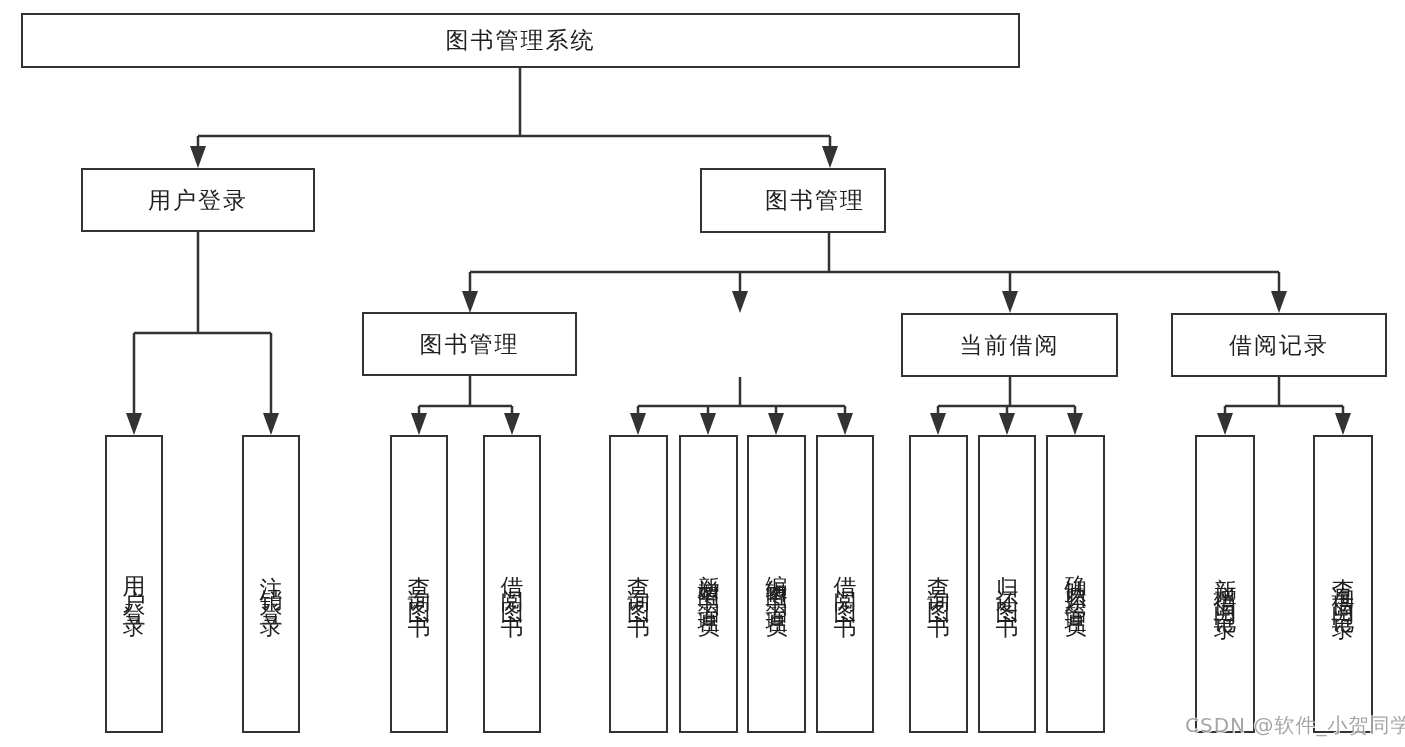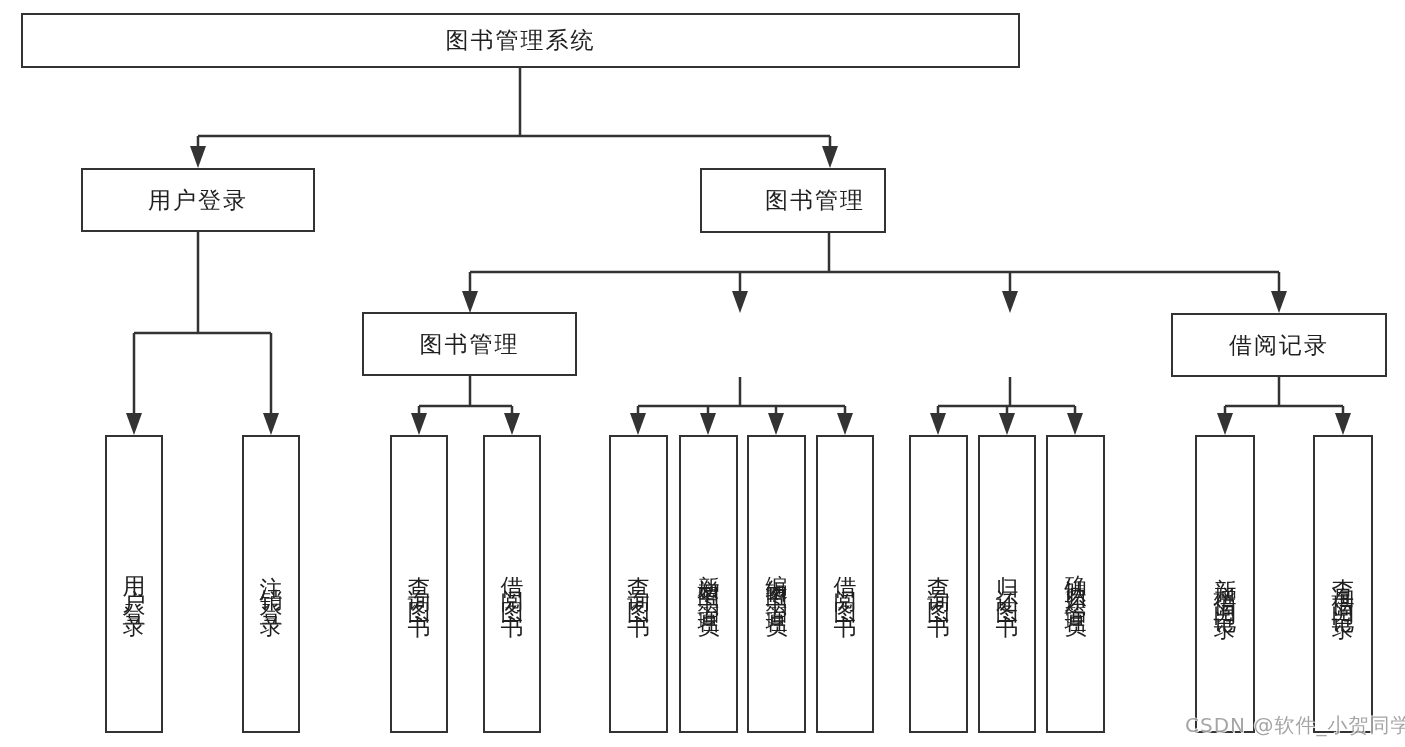--- a/index.html
+++ b/index.html
@@ -94,20 +94,21 @@
       <polygon points="1335,413 1351,413 1343,435"></polygon>
     </g>
   </svg>
 
   <div class="node h" style="left:21px; top:13px; width:999px; height:55px;">图书管理系统</div>
 
   <div class="node h" style="left:81px; top:168px; width:234px; height:64px;">用户登录</div>
   <div class="node h" style="left:700px; top:168px; width:186px; height:65px;padding-left:44px;">图书管理</div>
 
   <div class="node h" style="left:362px; top:312px; width:215px; height:64px;">图书管理</div>
+  <div class="node h" style="left:901px; top:313px; width:217px; height:64px;">当前借阅</div>
   <div class="node h" style="left:1171px; top:313px; width:216px; height:64px;">借阅记录</div>
 
   <div class="node v v4" style="left:105px; top:435px; width:58px; height:298px;">用户登录</div>
   <div class="node v v4" style="left:242px; top:435px; width:58px; height:298px;">注销登录</div>
 
   <div class="node v v4" style="left:390px; top:435px; width:58px; height:298px;">查询图书</div>
   <div class="node v v4" style="left:483px; top:435px; width:58px; height:298px;">借阅图书</div>
 
   <div class="node v v4" style="left:609px; top:435px; width:59px; height:298px;">查询图书</div>
   <div class="node v v9" style="left:679px; top:435px; width:59px; height:298px;">新增图书（管理员）</div>

